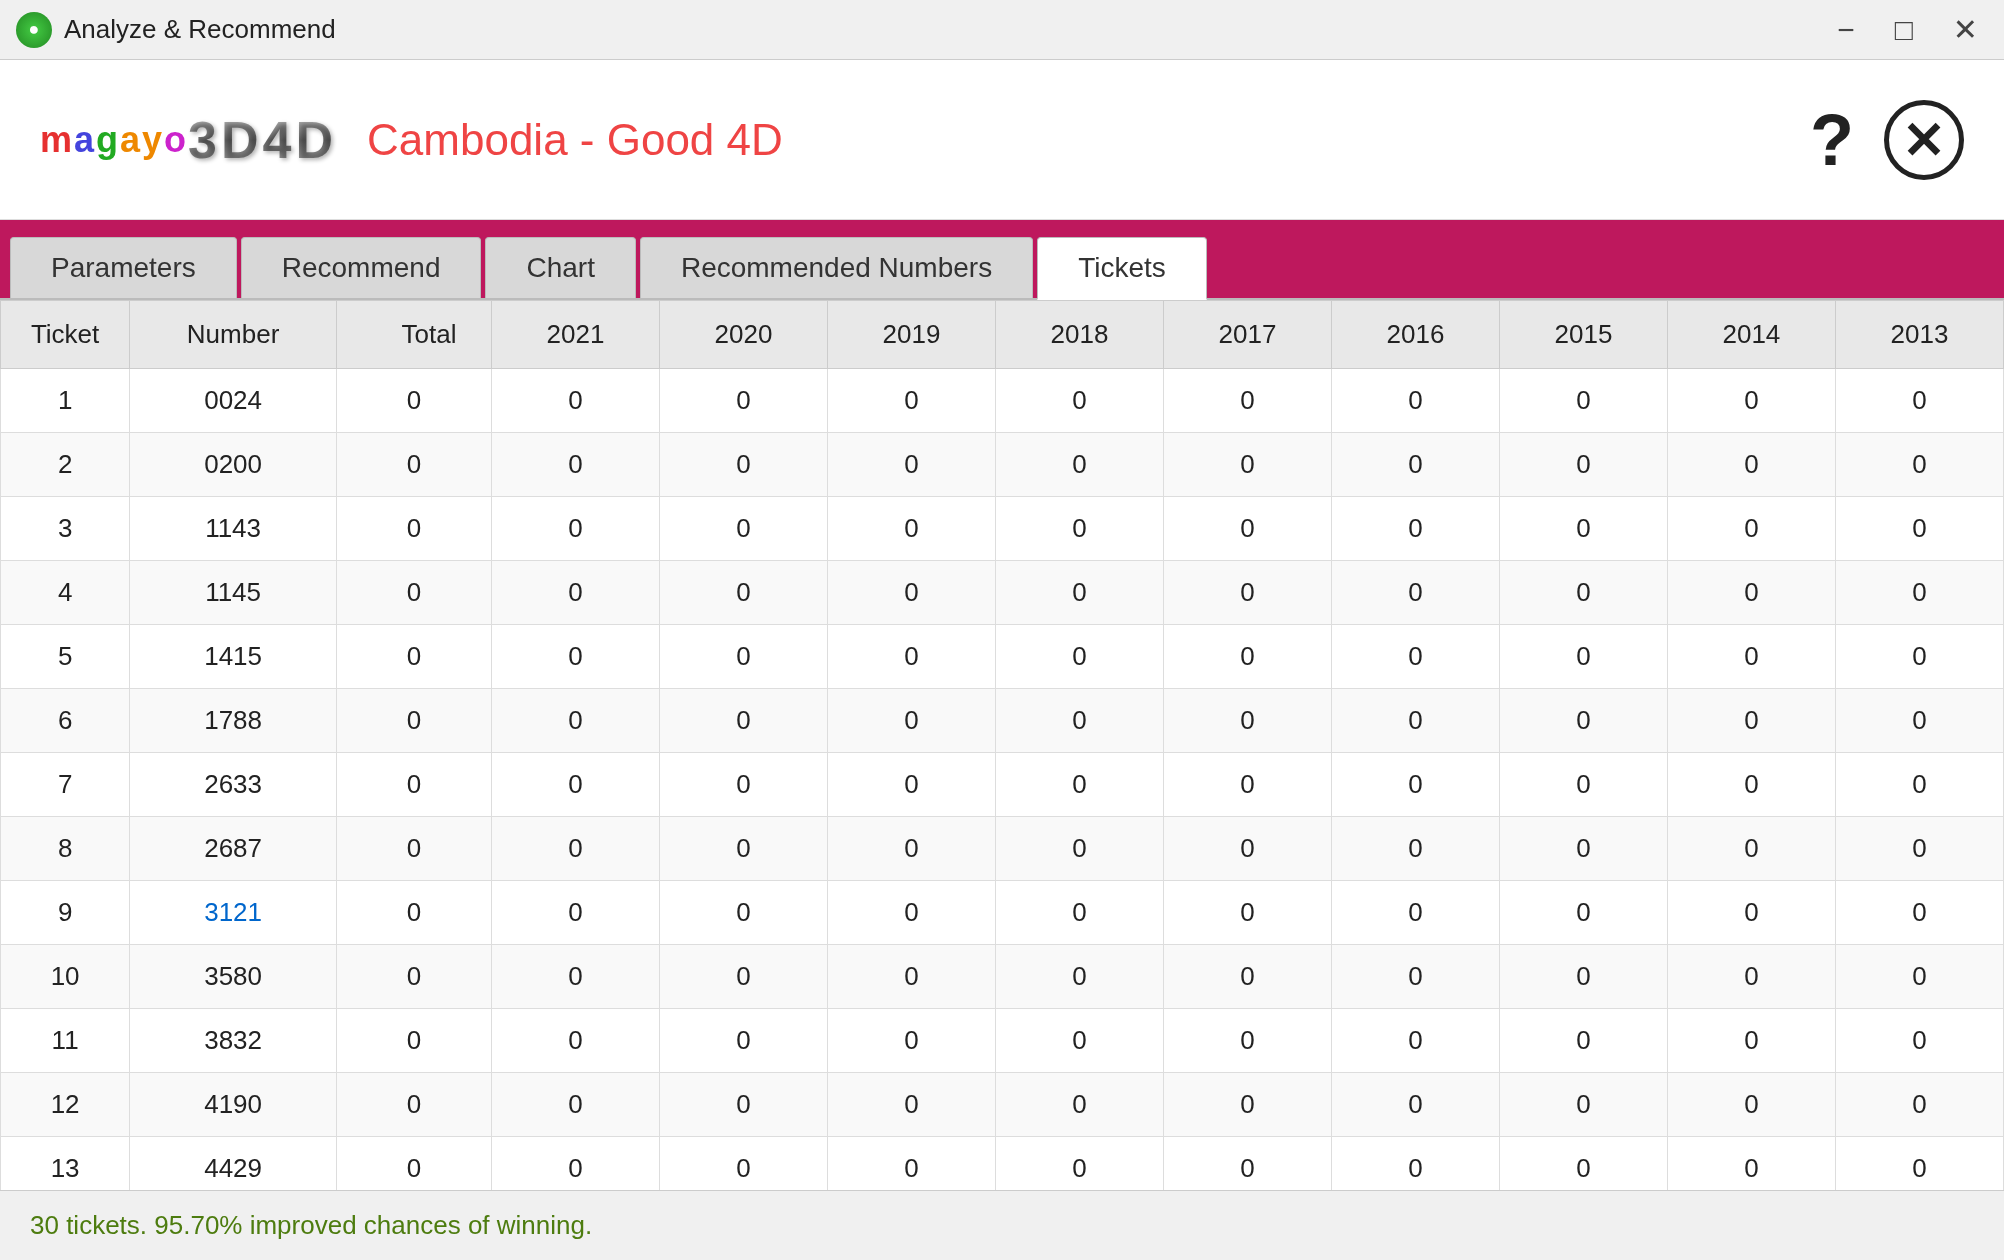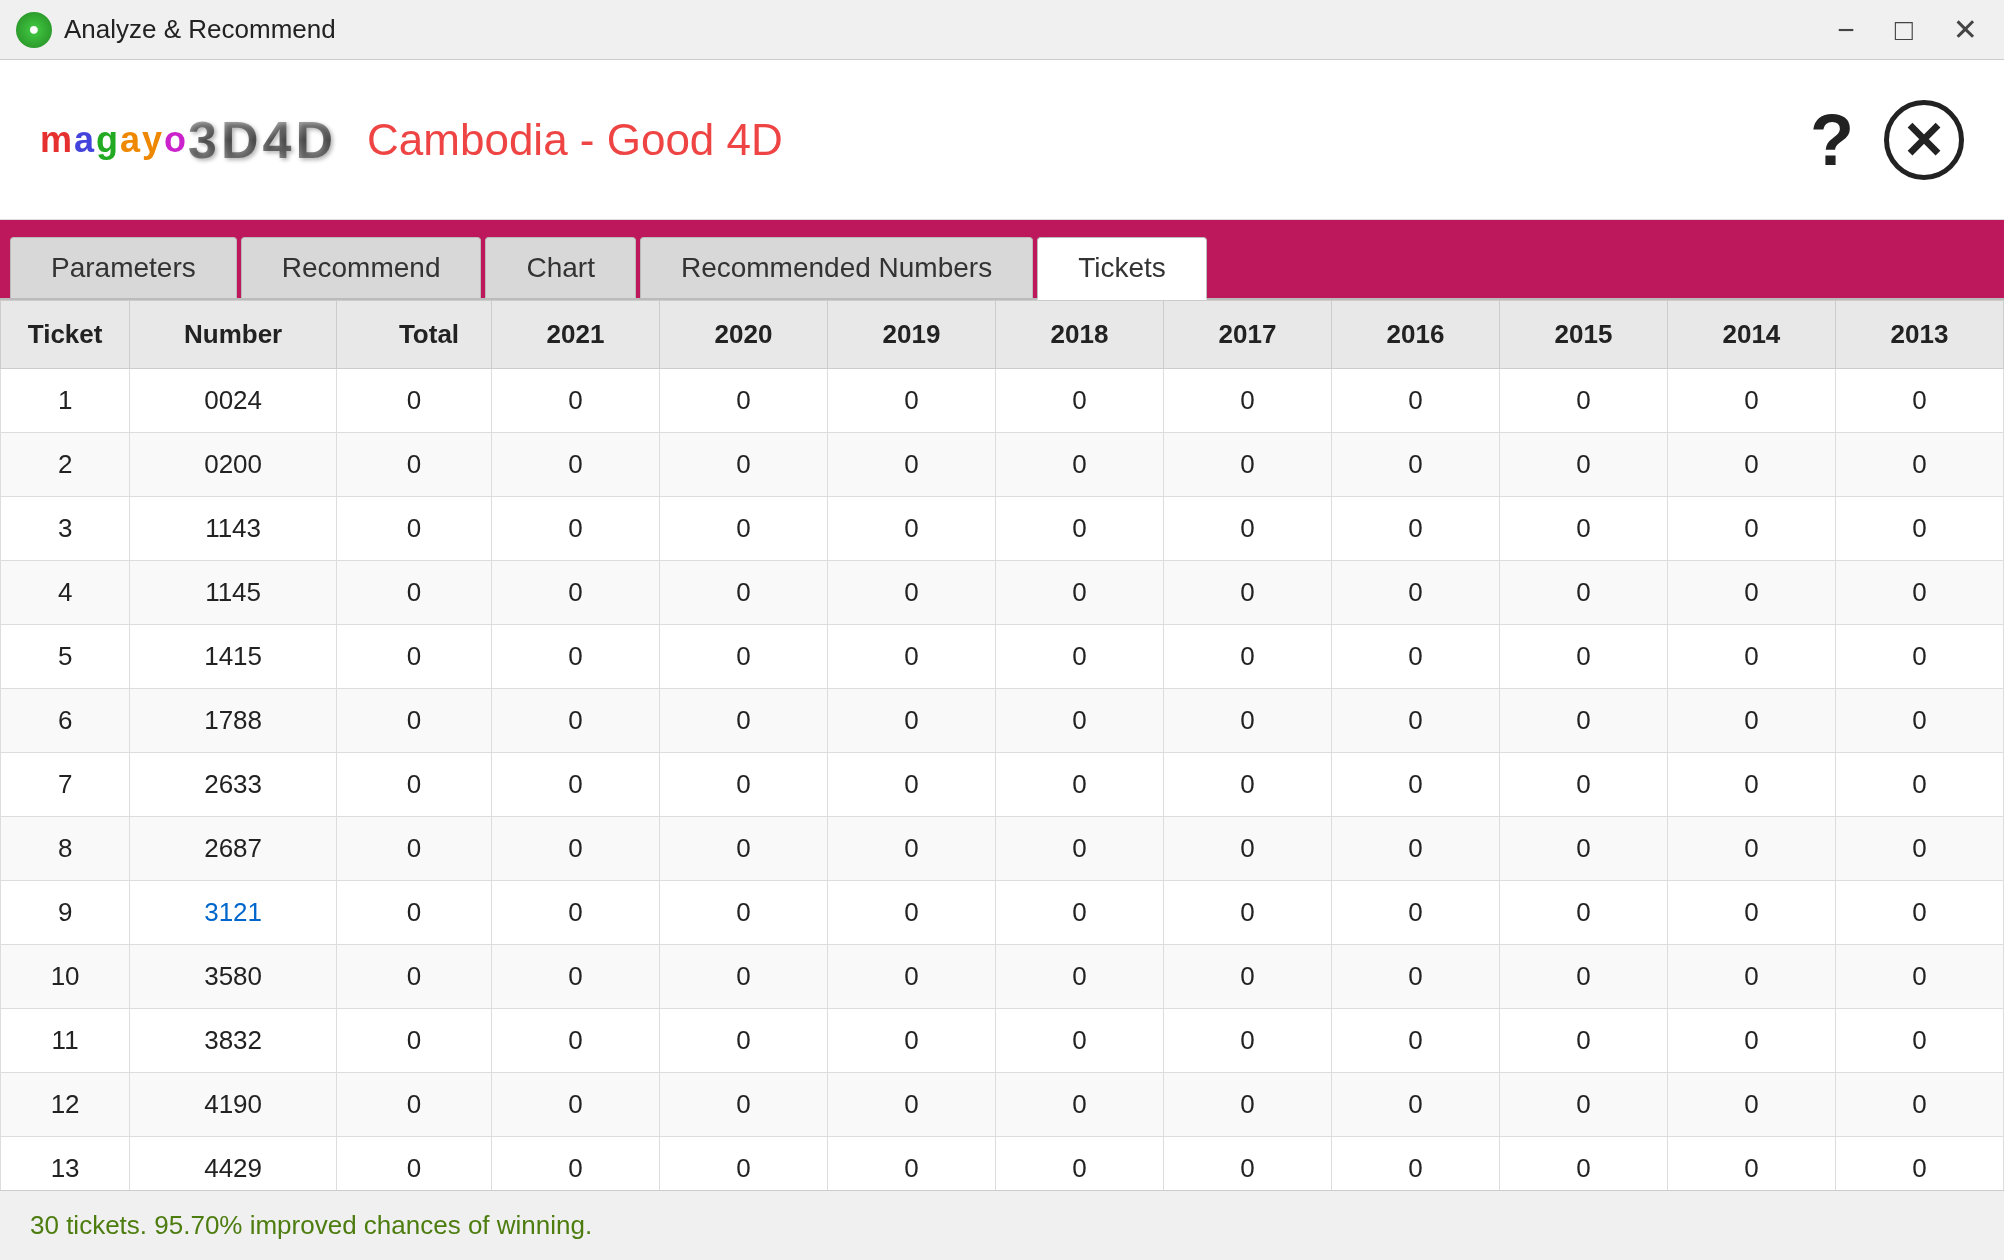--- a/index.html
+++ b/index.html
@@ -168,21 +168,21 @@
     table {
       width: 100%;
       border-collapse: collapse;
       font-size: 26px;
     }
     thead th {
       background: #e8e8e8;
       border: 1px solid #ccc;
       padding: 18px 10px;
       text-align: center;
-      font-weight: 700;
+      font-weight: 400;
       color: #222;
       position: sticky;
       top: 0;
       z-index: 10;
     }
     tbody td {
       border: 1px solid #ddd;
       padding: 16px 10px;
       text-align: center;
       color: #222;

